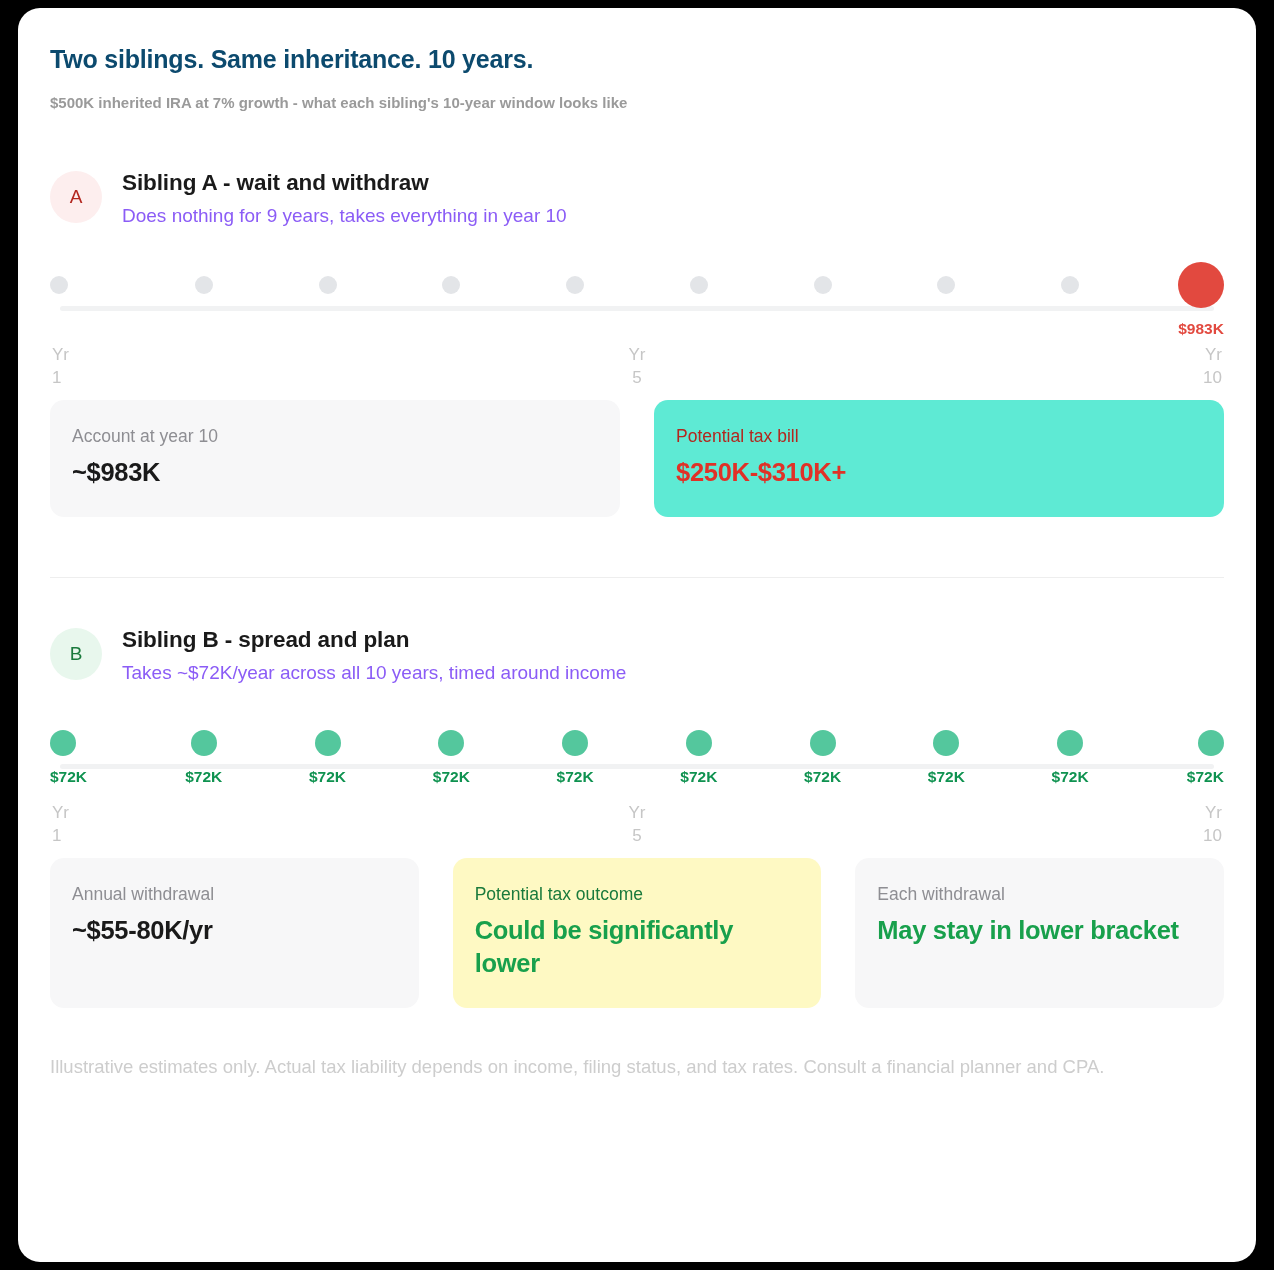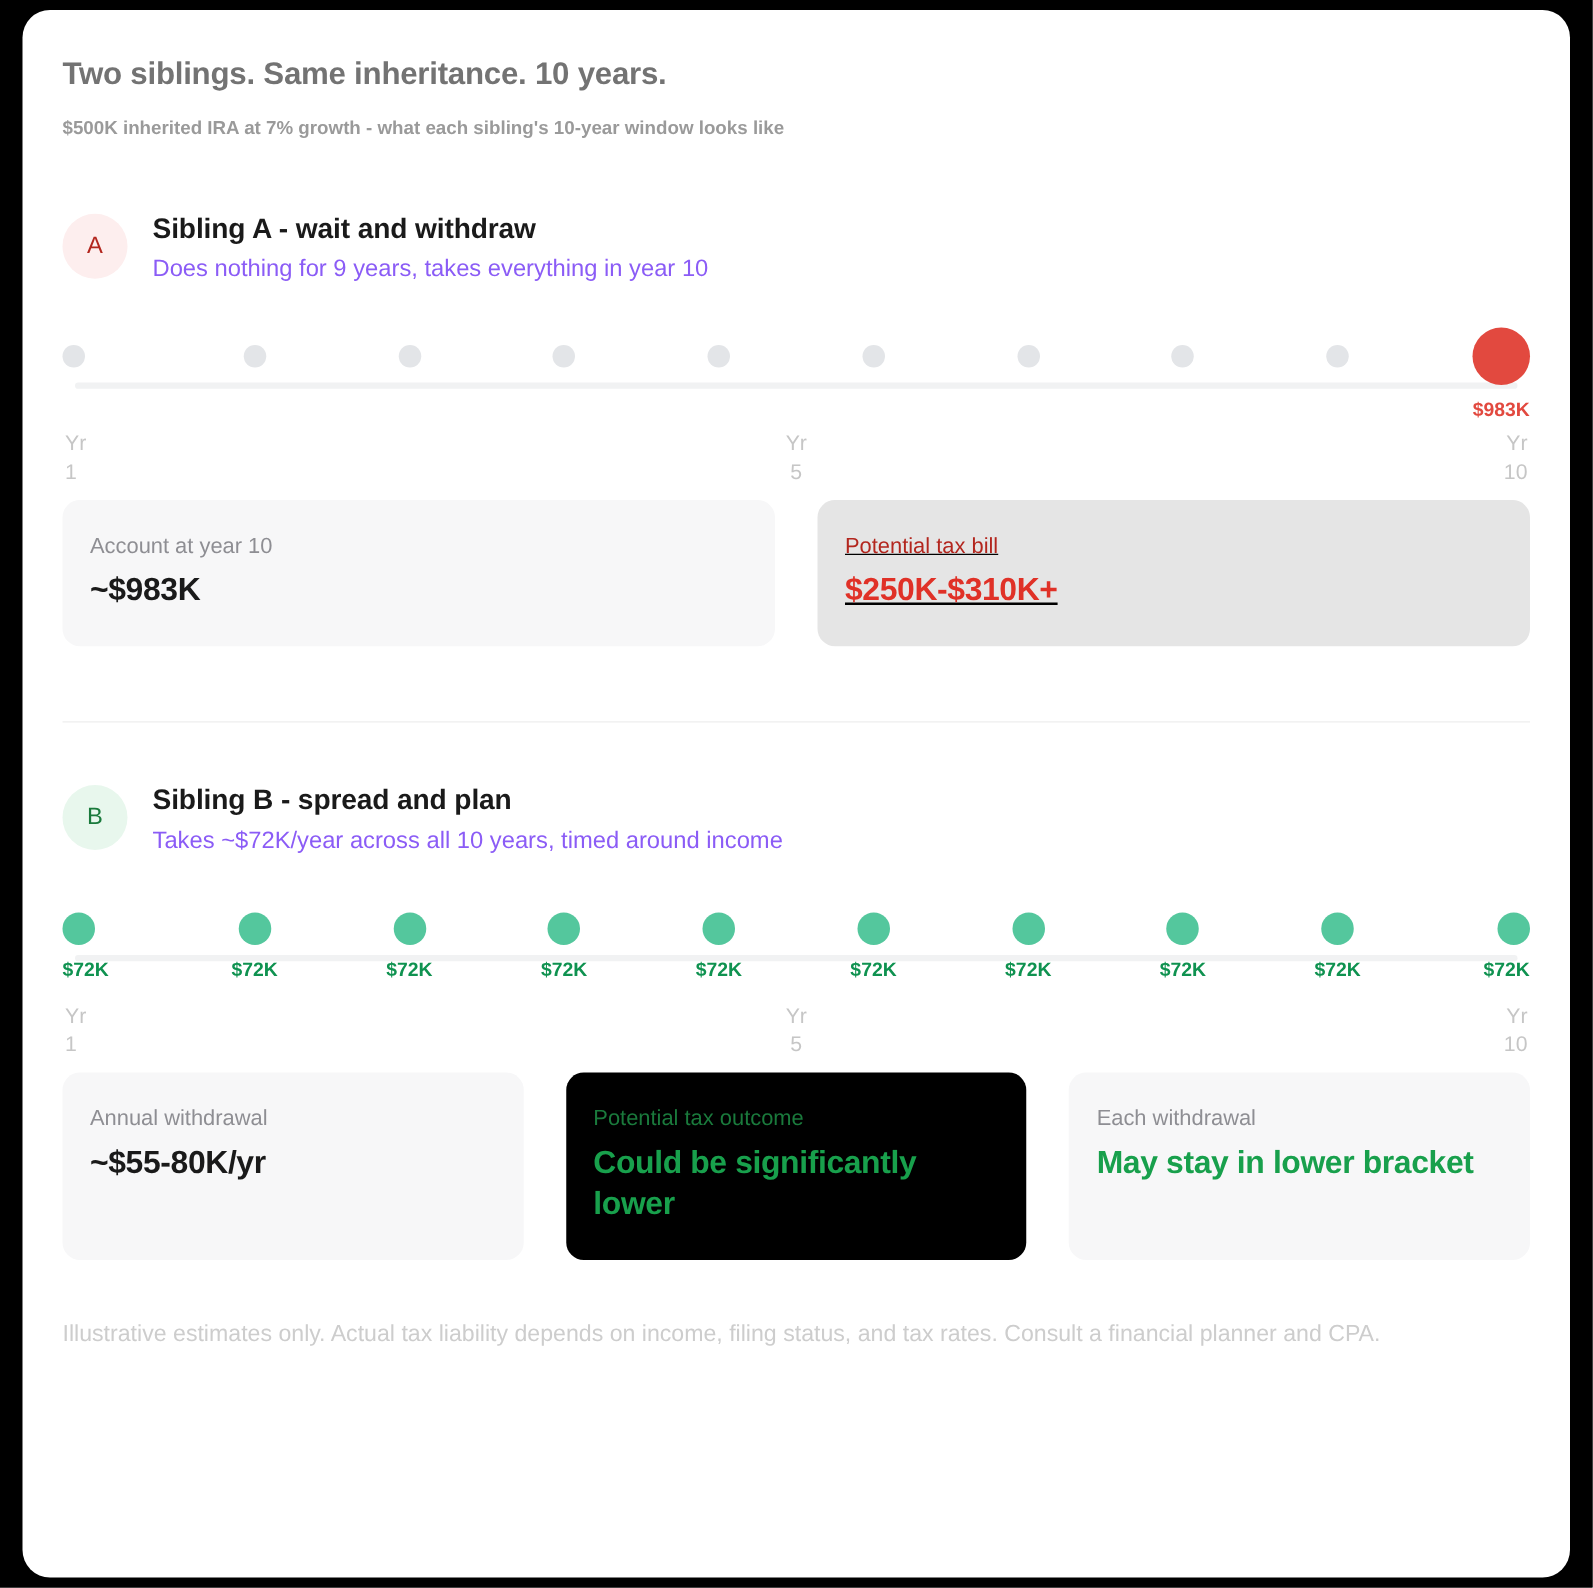--- a/index.html
+++ b/index.html
@@ -30,21 +30,21 @@
     position: absolute;
     left: 32px;
     top: 36px;
     right: 32px;
   }
 
   
   .title {
     font-size: 25px;
     font-weight: bold;
-    color: #737373;
+    color: #0c4a6e;
     letter-spacing: -0.2px;
     margin: 0 0 0 0;
     line-height: 1.25;
   }
   .subtitle {
     font-size: 15px;
     color: #9a9a9a;
     font-weight: bold;
     margin: 18px 0 0 0;
     line-height: 1.3;
@@ -176,22 +176,22 @@
     margin-top: 10px;
   }
   .card {
     flex: 1 1 0;
     border-radius: 14px;
     padding: 26px 22px 28px 22px;
     box-sizing: border-box;
     min-height: 108px;
   }
   .card.neutral { background: #f7f7f8; }
-  .card.pink    { background: #e5e5e5; text-decoration: underline; }
-  .card.mint    { background: #000000; }
+  .card.pink    { background: #5eead4; }
+  .card.mint    { background: #fef9c3; }
 
   .card-label {
     font-size: 17.5px;
     line-height: 1.25;
   }
   .card-label.gray  { color: #8e8e93; }
   .card-label.dkred { color: #b3261e; }
   .card-label.dkgrn { color: #1a7a3c; }
 
   .card-value {

